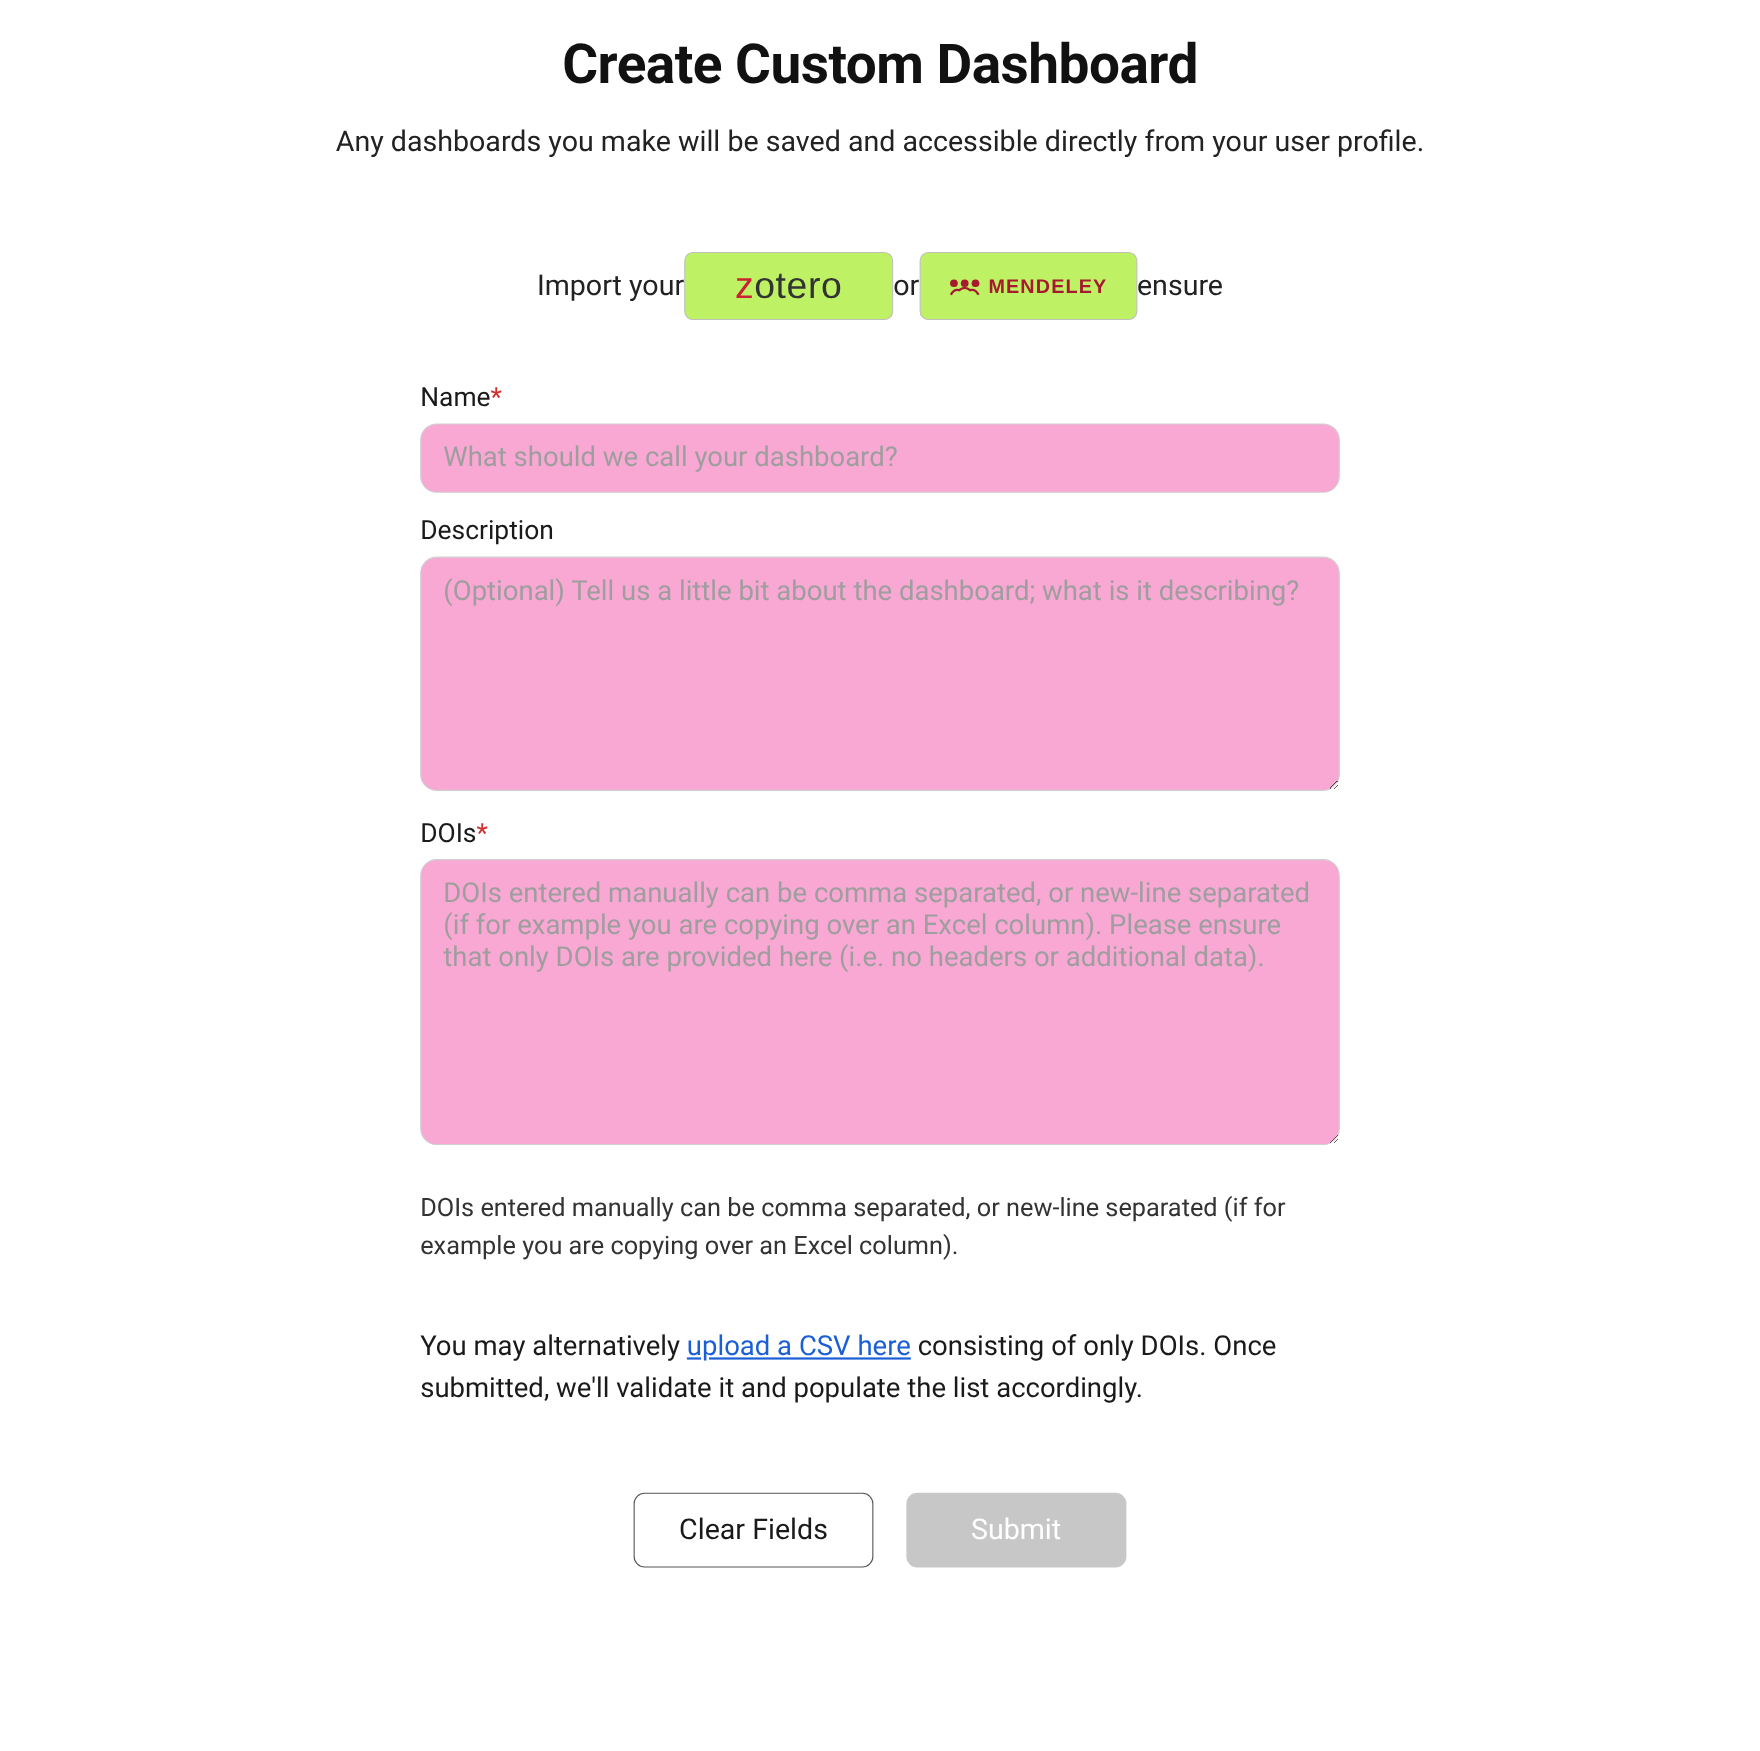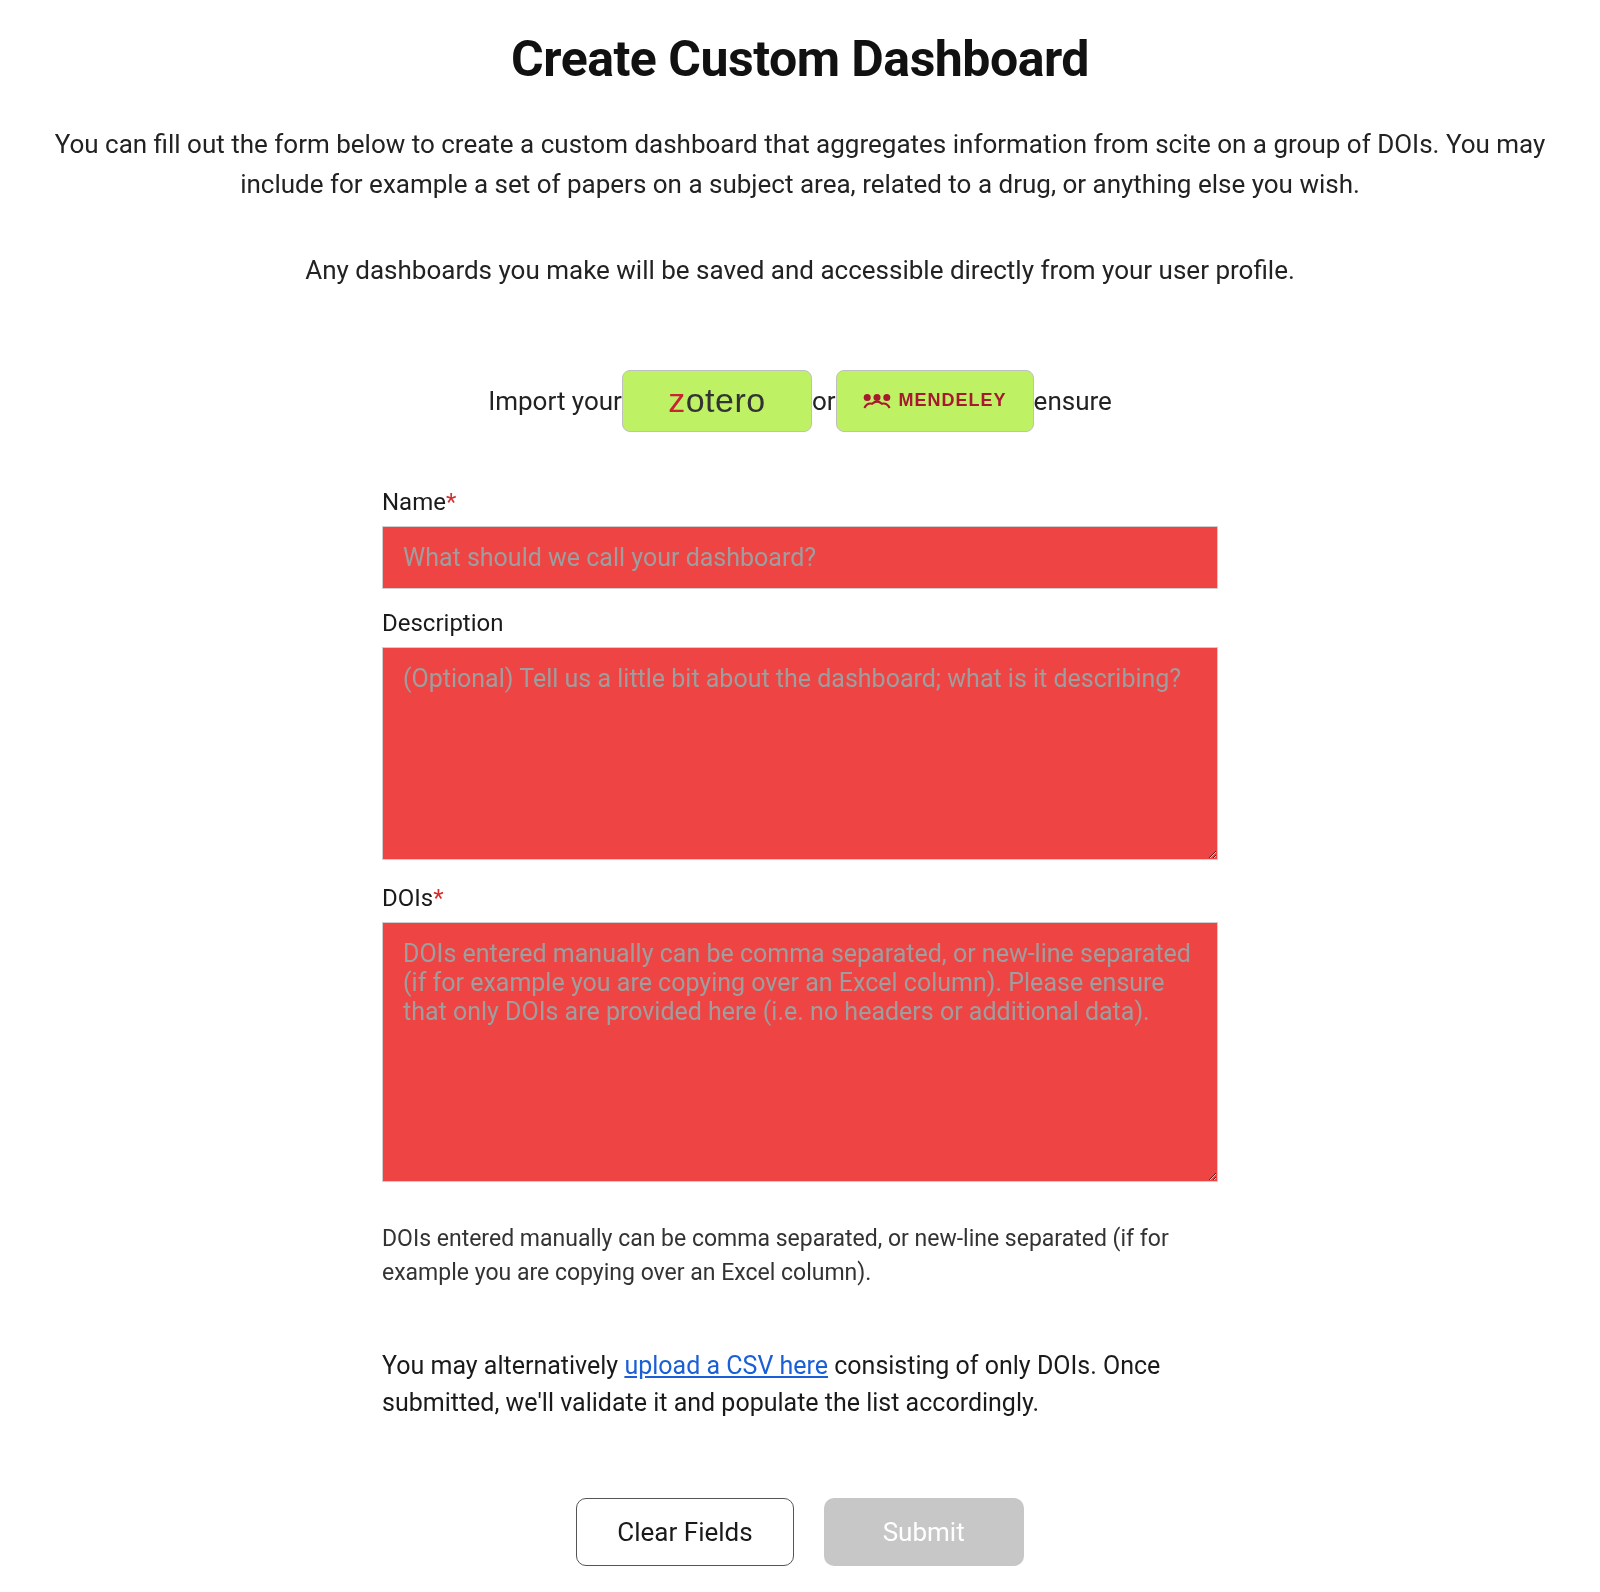--- a/index.html
+++ b/index.html
@@ -17,21 +17,21 @@
     }
     .container {
       max-width: 1560px;
       margin: 0 auto;
     }
     h1 {
       text-align: center;
       font-size: 50px;
       font-weight: 700;
       letter-spacing: -0.5px;
-      margin-bottom: 36px;
+      margin-bottom: 22px;
       color: #111;
     }
     .intro-text {
       text-align: center;
       font-size: 26px;
       line-height: 1.55;
       color: #222;
       margin: 0 auto 46px;
       max-width: 1560px;
     }
@@ -99,26 +99,26 @@
       font-size: 24px;
       color: #1a1a1a;
       margin-bottom: 10px;
     }
     .required {
       color: #d32f2f;
     }
     input[type="text"], textarea {
       width: 100%;
       border: 1.5px solid #cfcfcf;
-      border-radius: 0;
+      border-radius: 15px;
       padding: 16px 20px;
       font-size: 25px;
       font-family: inherit;
       color: #222;
-      background: #ef4444;
+      background: #f9a8d4;
       resize: both;
     }
     input[type="text"]::placeholder, textarea::placeholder {
       color: #9e9e9e;
     }
     #desc-textarea {
       height: 213px;
       resize: vertical;
     }
     #dois-textarea {
@@ -166,21 +166,20 @@
       min-width: 200px;
       cursor: not-allowed;
     }
   </style>
 </head>
 <body>
 
 <div class="container">
   <h1>Create Custom Dashboard</h1>
 
-  <p class="intro-text">You can fill out the form below to create a custom dashboard that aggregates information from scite on a group of DOIs. You may include for example a set of papers on a subject area, related to a drug, or anything else you wish.</p>
 
   <p class="sub-intro-text">Any dashboards you make will be saved and accessible directly from your user profile.</p>
 
   <div class="import-row">
     <span>Import your</span>
 
     <button class="import-btn">
       <span class="zotero-logo"><span class="z">z</span>otero</span>
     </button>
 

